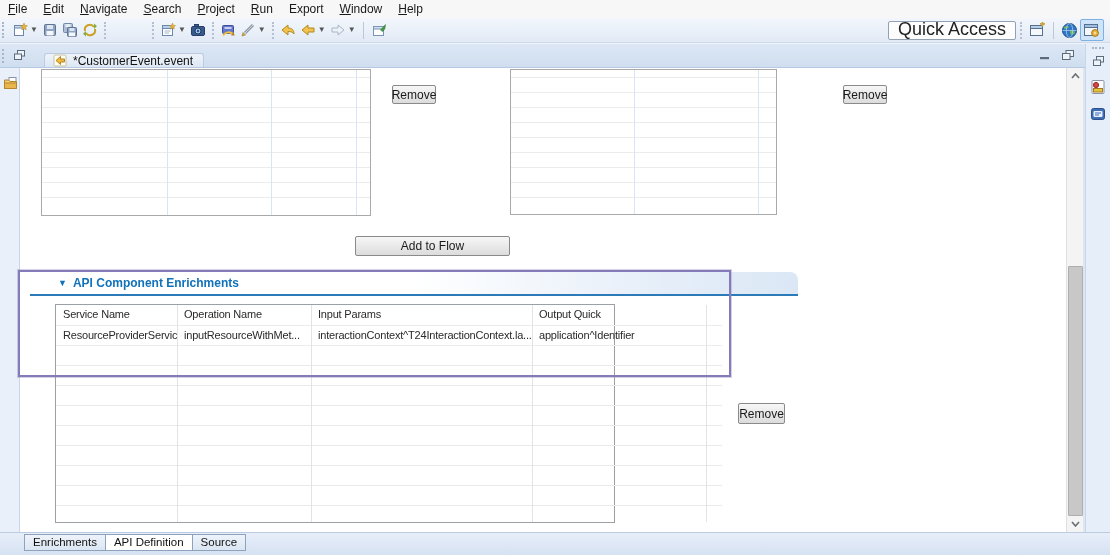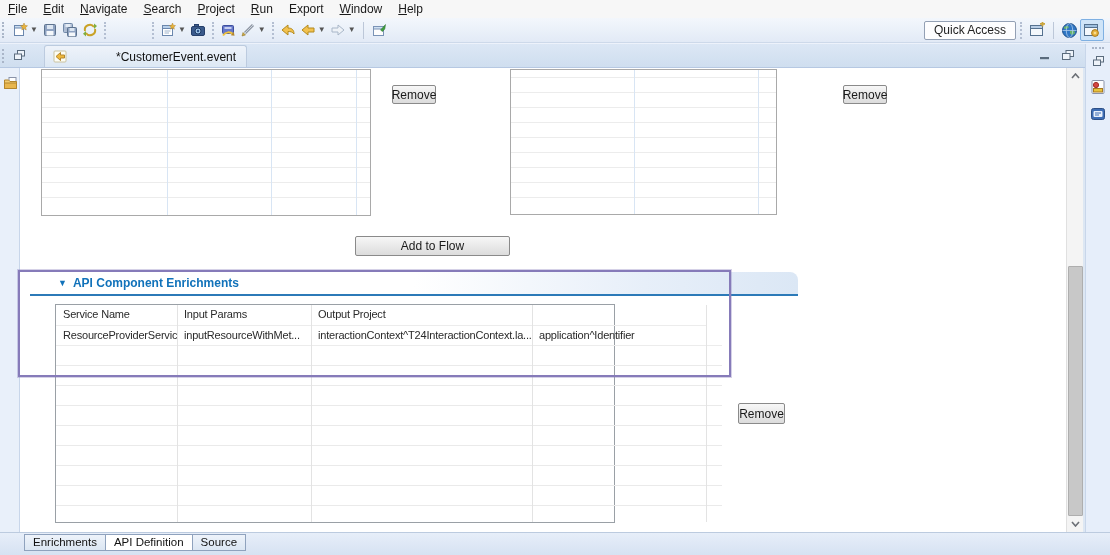--- a/index.html
+++ b/index.html
@@ -18,31 +18,31 @@
              display:flex; align-items:center; }
   .tb-handle { width:5px; height:16px; border-left:2px dotted #aab6c8; margin:0 3px 0 2px; }
   .tb-sep { width:0; height:17px; border-left:2px dotted #b4bfd2; margin:0 4px; }
   .tb-solid-sep { width:0; height:17px; border-left:1px solid #bcc7d8; margin:0 5px; }
   .tb-btn { display:flex; align-items:center; padding:2px 2px; border-radius:2px; }
   .tb-btn svg { display:block; }
   .caret { font-size:8px; color:#555; margin-left:2px; line-height:8px; }
   .tb-spacer { width:38px; }
   .flex-spacer { flex:1; }
   .quick-access { height:19px; padding:1px 9px 2px 9px; background:#fdfdfe; border:1px solid #93a0b4;
-                  border-radius:2px; font-size:12px; color:#222; display:flex; align-items:center; }
+                  border-radius:2px; font-size:18px; color:#222; display:flex; align-items:center; }
   .active-persp { background:#cfe4f8; border:1px solid #7fb0e2; border-radius:2px; }
 
   
   .tabrow { position:absolute; left:0; top:44px; width:1110px; height:24px;
             background:linear-gradient(#dce7f5,#cfdeef); border-bottom:1px solid #b6c8e2;
             display:flex; align-items:flex-end; }
   .tabrow-handle { align-self:center; width:5px; height:14px; border-left:2px dotted #a9b5c8; margin:0 2px; }
   .pane-icon { align-self:center; margin:0 4px; }
-  .etab { display:flex; align-items:center; height:22px; padding:0 10px 0 7px; font-size:12px; color:#111;
-          border:1px solid transparent; border-bottom:none; border-radius:3px 3px 0 0;gap:43px; }
+  .etab { display:flex; align-items:center; height:14px; padding:0 10px 0 7px; font-size:12px; color:#111;
+          border:1px solid transparent; border-bottom:none; border-radius:3px 3px 0 0; }
   .etab.inactive { background:linear-gradient(#eef3fa,#dde8f4); border-color:#bccbdf; margin-left:14px; }
   .etab.active { background:#ffffff; border-color:#8fa6c5; }
   .etab svg { margin-right:5px; }
   .tab-close { margin-left:7px; font-size:11px; line-height:11px; color:#7c8ba0; border:1px solid #b9c6d8;
                border-radius:2px; width:13px; height:13px; text-align:center; background:#f3f6fa; }
   .winctl { align-self:center; display:flex; align-items:center; margin-right:35px; }
   .winctl .ctl { margin-left:10px; }
 
   
   .left-trim { position:absolute; left:0; top:68px; width:20px; height:464px; background:#e9f0fa;
@@ -365,22 +365,23 @@
   </div>
 
   <div class="section-header">
     <span class="tri">▼</span>
     <span class="title">API Component Enrichments</span>
   </div>
 
   <div class="entable">
     <div class="row hrow">
       <div class="cell">Service Name</div>
+      <div class="cell">Operation Name</div>
       <div class="cell">Input Params</div>
-      <div class="cell">Output Project</div>
+      <div class="cell">Output Quick</div>
       <div class="cell"></div>
     </div>
     <div class="row drow">
       <div class="cell">ResourceProviderService</div>
       <div class="cell">inputResourceWithMet...</div>
       <div class="cell">interactionContext^T24InteractionContext.la...</div>
       <div class="cell">application^Identifier</div>
       <div class="cell"></div>
     </div>
     <div class="filler"></div>

